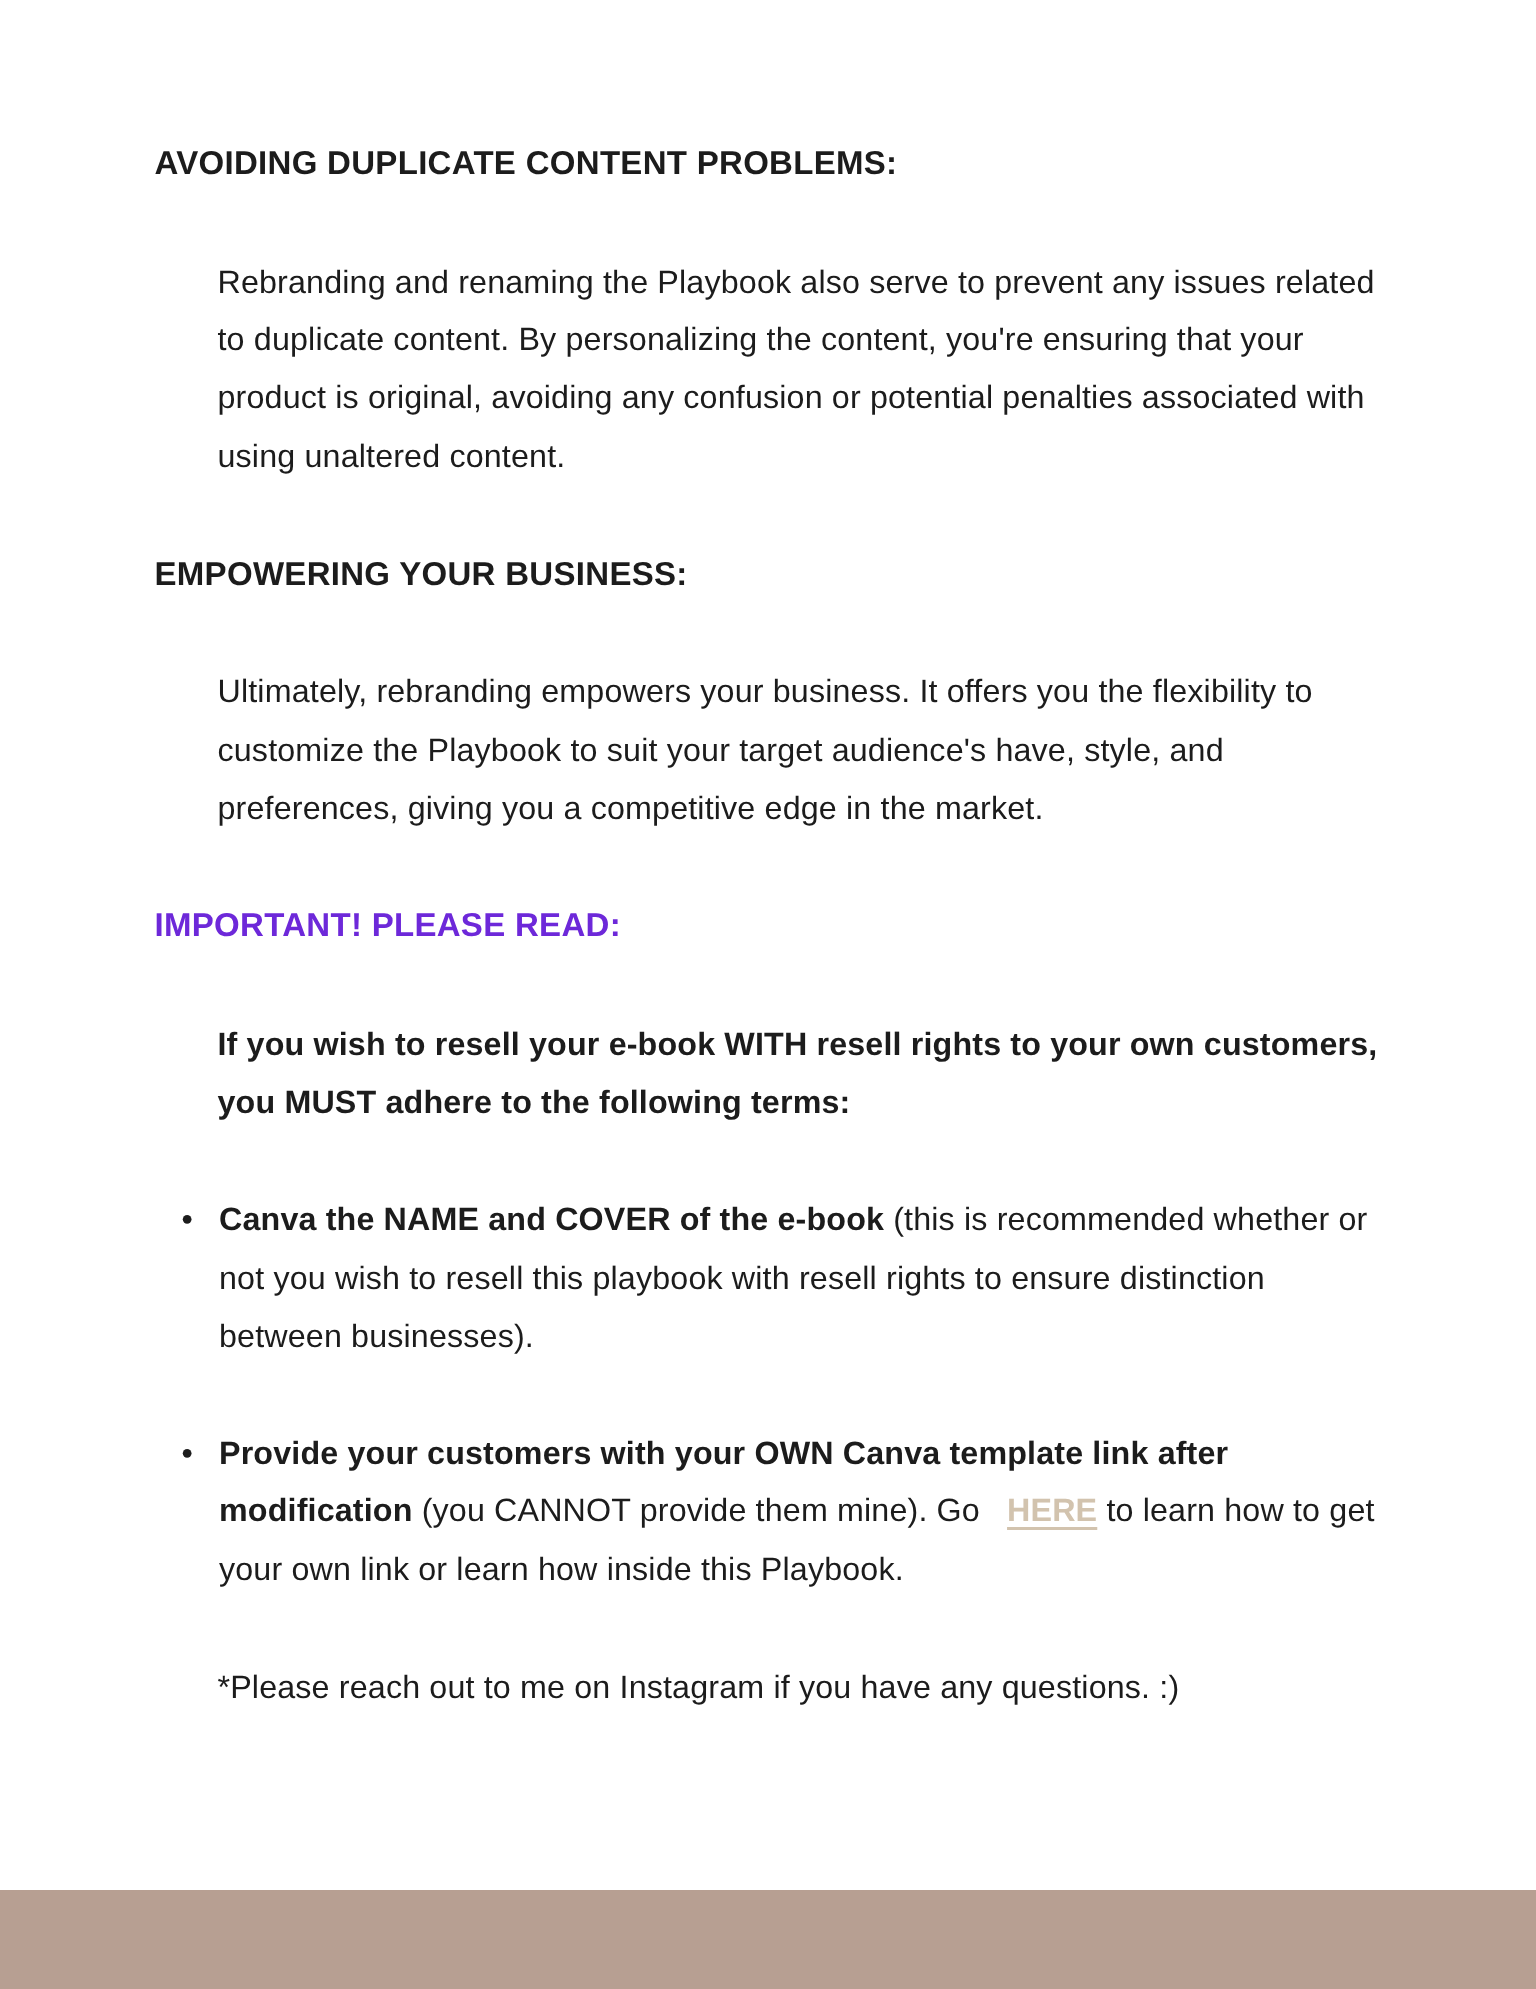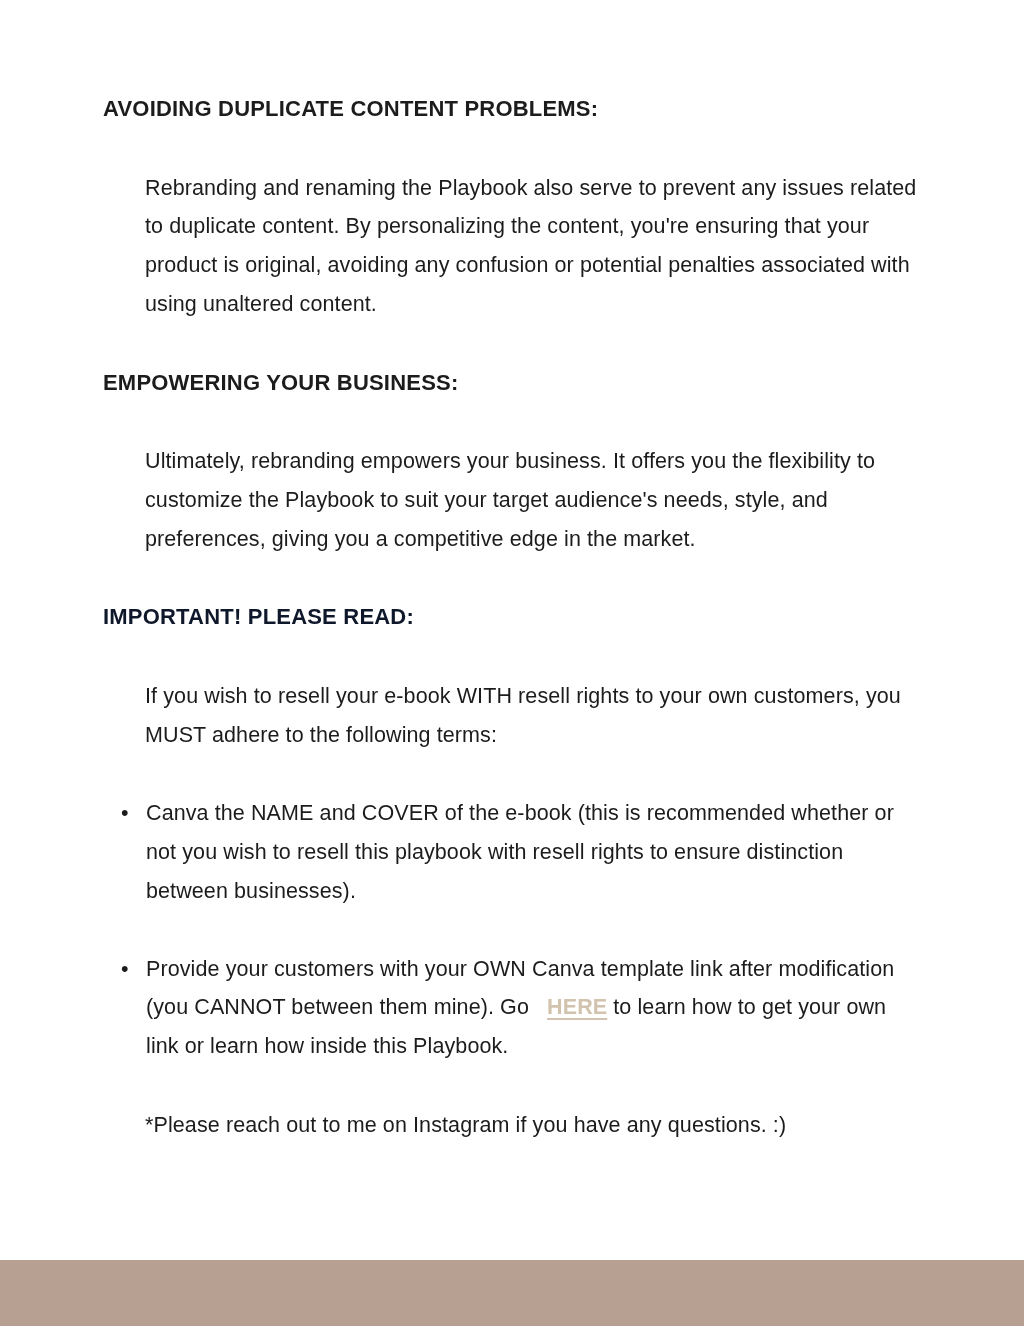--- a/index.html
+++ b/index.html
@@ -30,22 +30,22 @@
     letter-spacing: 0.1px;
     margin-left: 42px;
   }
   .heading {
     font-weight: bold;
     font-size: 22px;
     line-height: 38.7px;
     margin-bottom: 40px;
     letter-spacing: 0.2px;
   }
-  .heading.red { color: #0f172a; }
-  .bold { font-weight: normal; }
+  .heading.red { color: #6d28d9; }
+  .bold { font-weight: bold; }
   ul.terms {
     list-style: none;
     margin-bottom: 40px;
   }
   ul.terms li {
     position: relative;
     padding-left: 43px;
     font-size: 21.5px;
     line-height: 38.7px;
     margin-bottom: 39px;
@@ -81,34 +81,34 @@
 
 <div class="page">
   <div class="content">
 
     <div class="heading">AVOIDING DUPLICATE CONTENT PROBLEMS:</div>
 
     <div class="block">Rebranding and renaming the Playbook also serve to prevent any issues related to duplicate content. By personalizing the content, you're ensuring that your product is original, avoiding any confusion or potential penalties associated with using unaltered content.</div>
 
     <div class="heading">EMPOWERING YOUR BUSINESS:</div>
 
-    <div class="block">Ultimately, rebranding empowers your business. It offers you the flexibility to customize the Playbook to suit your target audience's needs, style, and preferences, giving you a competitive edge in the market.</div>
+    <div class="block">Ultimately, rebranding empowers your business. It offers you the flexibility to customize the Playbook to suit your target audience's have, style, and preferences, giving you a competitive edge in the market.</div>
 
     <div class="heading red">IMPORTANT! PLEASE READ:</div>
 
     <div class="block bold">If you wish to resell your e-book WITH resell rights to your own customers, you MUST adhere to the following terms:</div>
 
     <ul class="terms">
       <li>
         <span class="marker">•</span>
         <span class="bold">Canva the NAME and COVER of the e-book</span><span> (this is recommended whether or not you wish to resell this playbook with resell rights to ensure distinction between businesses).</span>
       </li>
       <li>
         <span class="marker">•</span>
-        <span class="bold">Provide your customers with your OWN Canva template link after modification</span><span> (you CANNOT between them mine). Go </span><a class="tan-link">HERE</a><span> to learn how to get your own link or learn how inside this Playbook.</span>
+        <span class="bold">Provide your customers with your OWN Canva template link after modification</span><span> (you CANNOT provide them mine). Go </span><a class="tan-link">HERE</a><span> to learn how to get your own link or learn how inside this Playbook.</span>
       </li>
     </ul>
 
     <div class="block">*Please reach out to me on Instagram if you have any questions. :)</div>
 
   </div>
 
   <div class="footer-band"></div>
 </div>
 

